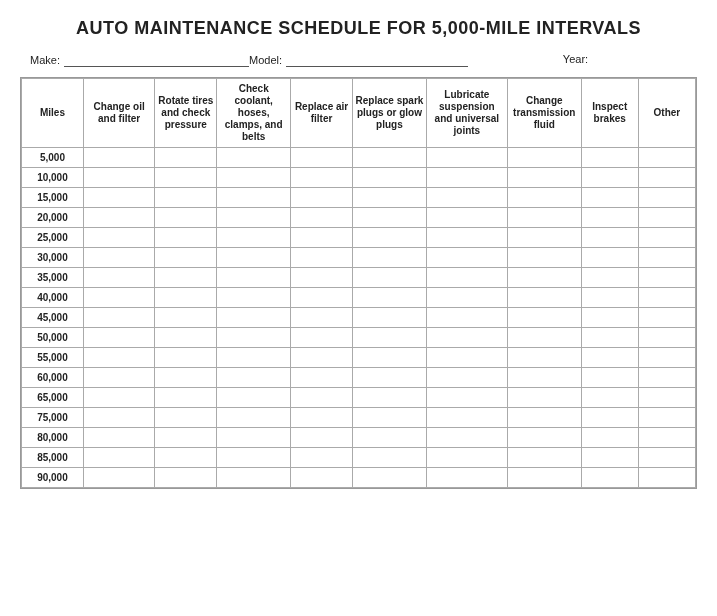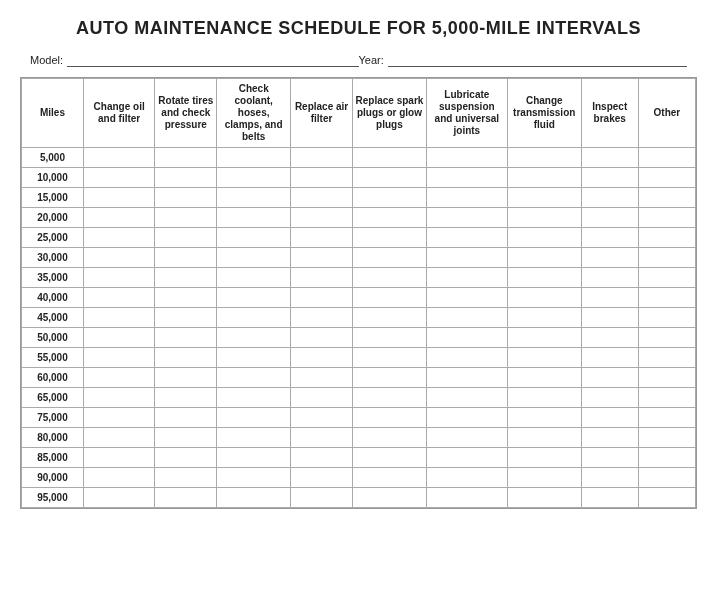--- a/index.html
+++ b/index.html
@@ -98,25 +98,29 @@
     .col-change-trans { width: 62px; }
     .col-inspect { width: 48px; }
     .col-other { width: 48px; }
   </style>
 </head>
 <body>
 
 <div class="page-title">AUTO MAINTENANCE SCHEDULE FOR 5,000-MILE INTERVALS</div>
 
 <div class="header-fields">
+  <div class="header-field">
+    <span class="header-field-label">Make:</span>
+    <div class="header-field-line"></div>
+  </div>
   <div class="header-field" style="justify-content:center;">
     <span class="header-field-label">Model:</span>
     <div class="header-field-line"></div>
   </div>
-  <div class="header-field" style="justify-content:flex-end;">
+  <div class="header-field" style="justify-content:flex-end;flex-direction:column;">
     <span class="header-field-label">Year:</span>
     <div class="header-field-line"></div>
   </div>
 </div>
 
 <div class="table-wrapper">
   <table>
     <thead>
       <tr>
         <th class="col-miles">Miles</th>
@@ -329,27 +333,15 @@
           <td></td>
           <td></td>
           <td></td>
           <td></td>
           <td></td>
           <td></td>
           <td></td>
           <td></td>
           <td></td>
         </tr>
-        <tr>
-          <td style="font-weight: bold;">95,000</td>
-          <td></td>
-          <td></td>
-          <td></td>
-          <td></td>
-          <td></td>
-          <td></td>
-          <td></td>
-          <td></td>
-          <td></td>
-        </tr>
       </tbody>
   </table>
 </div>
 
 </body></html>

